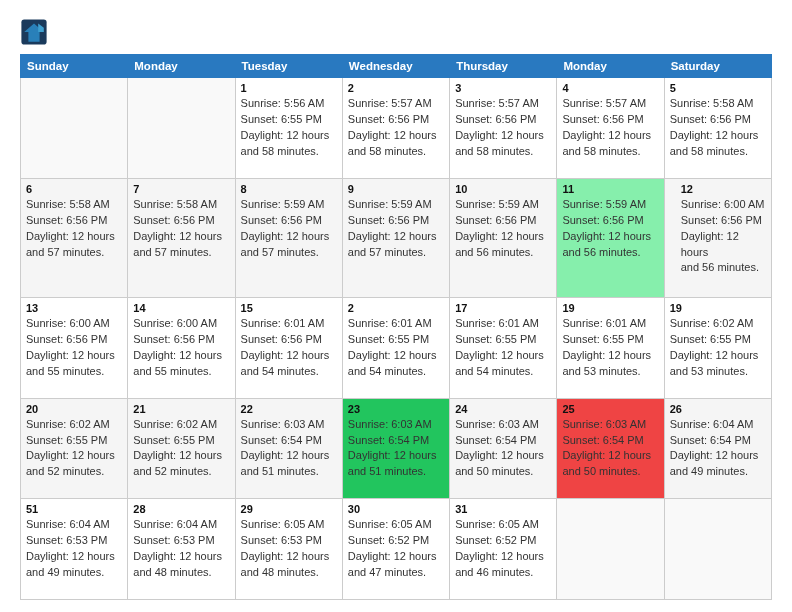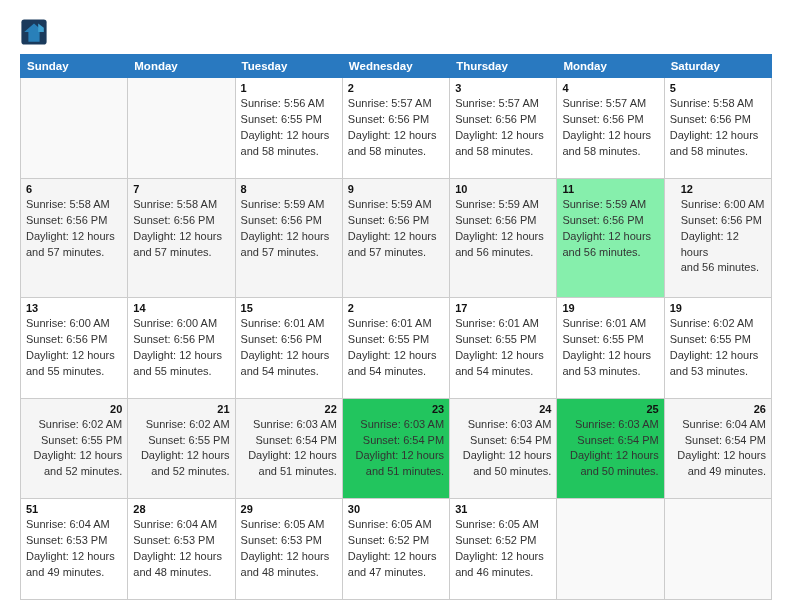--- a/index.html
+++ b/index.html
@@ -213,42 +213,42 @@
           </td>
           <td>
             <span class="day-num">19</span>
             <div class="day-info">Sunrise: 6:01 AM<br>Sunset: 6:55 PM<br>Daylight: 12 hours<br>and 53 minutes.</div>
           </td>
           <td>
             <span class="day-num">19</span>
             <div class="day-info">Sunrise: 6:02 AM<br>Sunset: 6:55 PM<br>Daylight: 12 hours<br>and 53 minutes.</div>
           </td>
         </tr>
-        <tr style="background: rgb(245, 245, 245); text-align: right;">
+        <tr style="background: rgb(245, 245, 245);">
           <td style="background: rgb(245, 245, 245);">
             <span class="day-num">20</span>
             <div class="day-info">Sunrise: 6:02 AM<br>Sunset: 6:55 PM<br>Daylight: 12 hours<br>and 52 minutes.</div>
           </td>
           <td style="background: rgb(245, 245, 245);">
             <span class="day-num">21</span>
             <div class="day-info">Sunrise: 6:02 AM<br>Sunset: 6:55 PM<br>Daylight: 12 hours<br>and 52 minutes.</div>
           </td>
           <td style="background: rgb(245, 245, 245); margin-left: 36px;">
             <span class="day-num">22</span>
             <div class="day-info">Sunrise: 6:03 AM<br>Sunset: 6:54 PM<br>Daylight: 12 hours<br>and 51 minutes.</div>
           </td>
           <td style="background: #22c55e;">
             <span class="day-num">23</span>
             <div class="day-info">Sunrise: 6:03 AM<br>Sunset: 6:54 PM<br>Daylight: 12 hours<br>and 51 minutes.</div>
           </td>
           <td style="background: rgb(245, 245, 245);">
             <span class="day-num">24</span>
             <div class="day-info">Sunrise: 6:03 AM<br>Sunset: 6:54 PM<br>Daylight: 12 hours<br>and 50 minutes.</div>
           </td>
-          <td style="background: #22c55e;">
+          <td style="background: #ef4444;">
             <span class="day-num">25</span>
             <div class="day-info">Sunrise: 6:03 AM<br>Sunset: 6:54 PM<br>Daylight: 12 hours<br>and 50 minutes.</div>
           </td>
           <td style="background: rgb(245, 245, 245);">
             <span class="day-num">26</span>
             <div class="day-info">Sunrise: 6:04 AM<br>Sunset: 6:54 PM<br>Daylight: 12 hours<br>and 49 minutes.</div>
           </td>
         </tr>
         <tr>
           <td>

